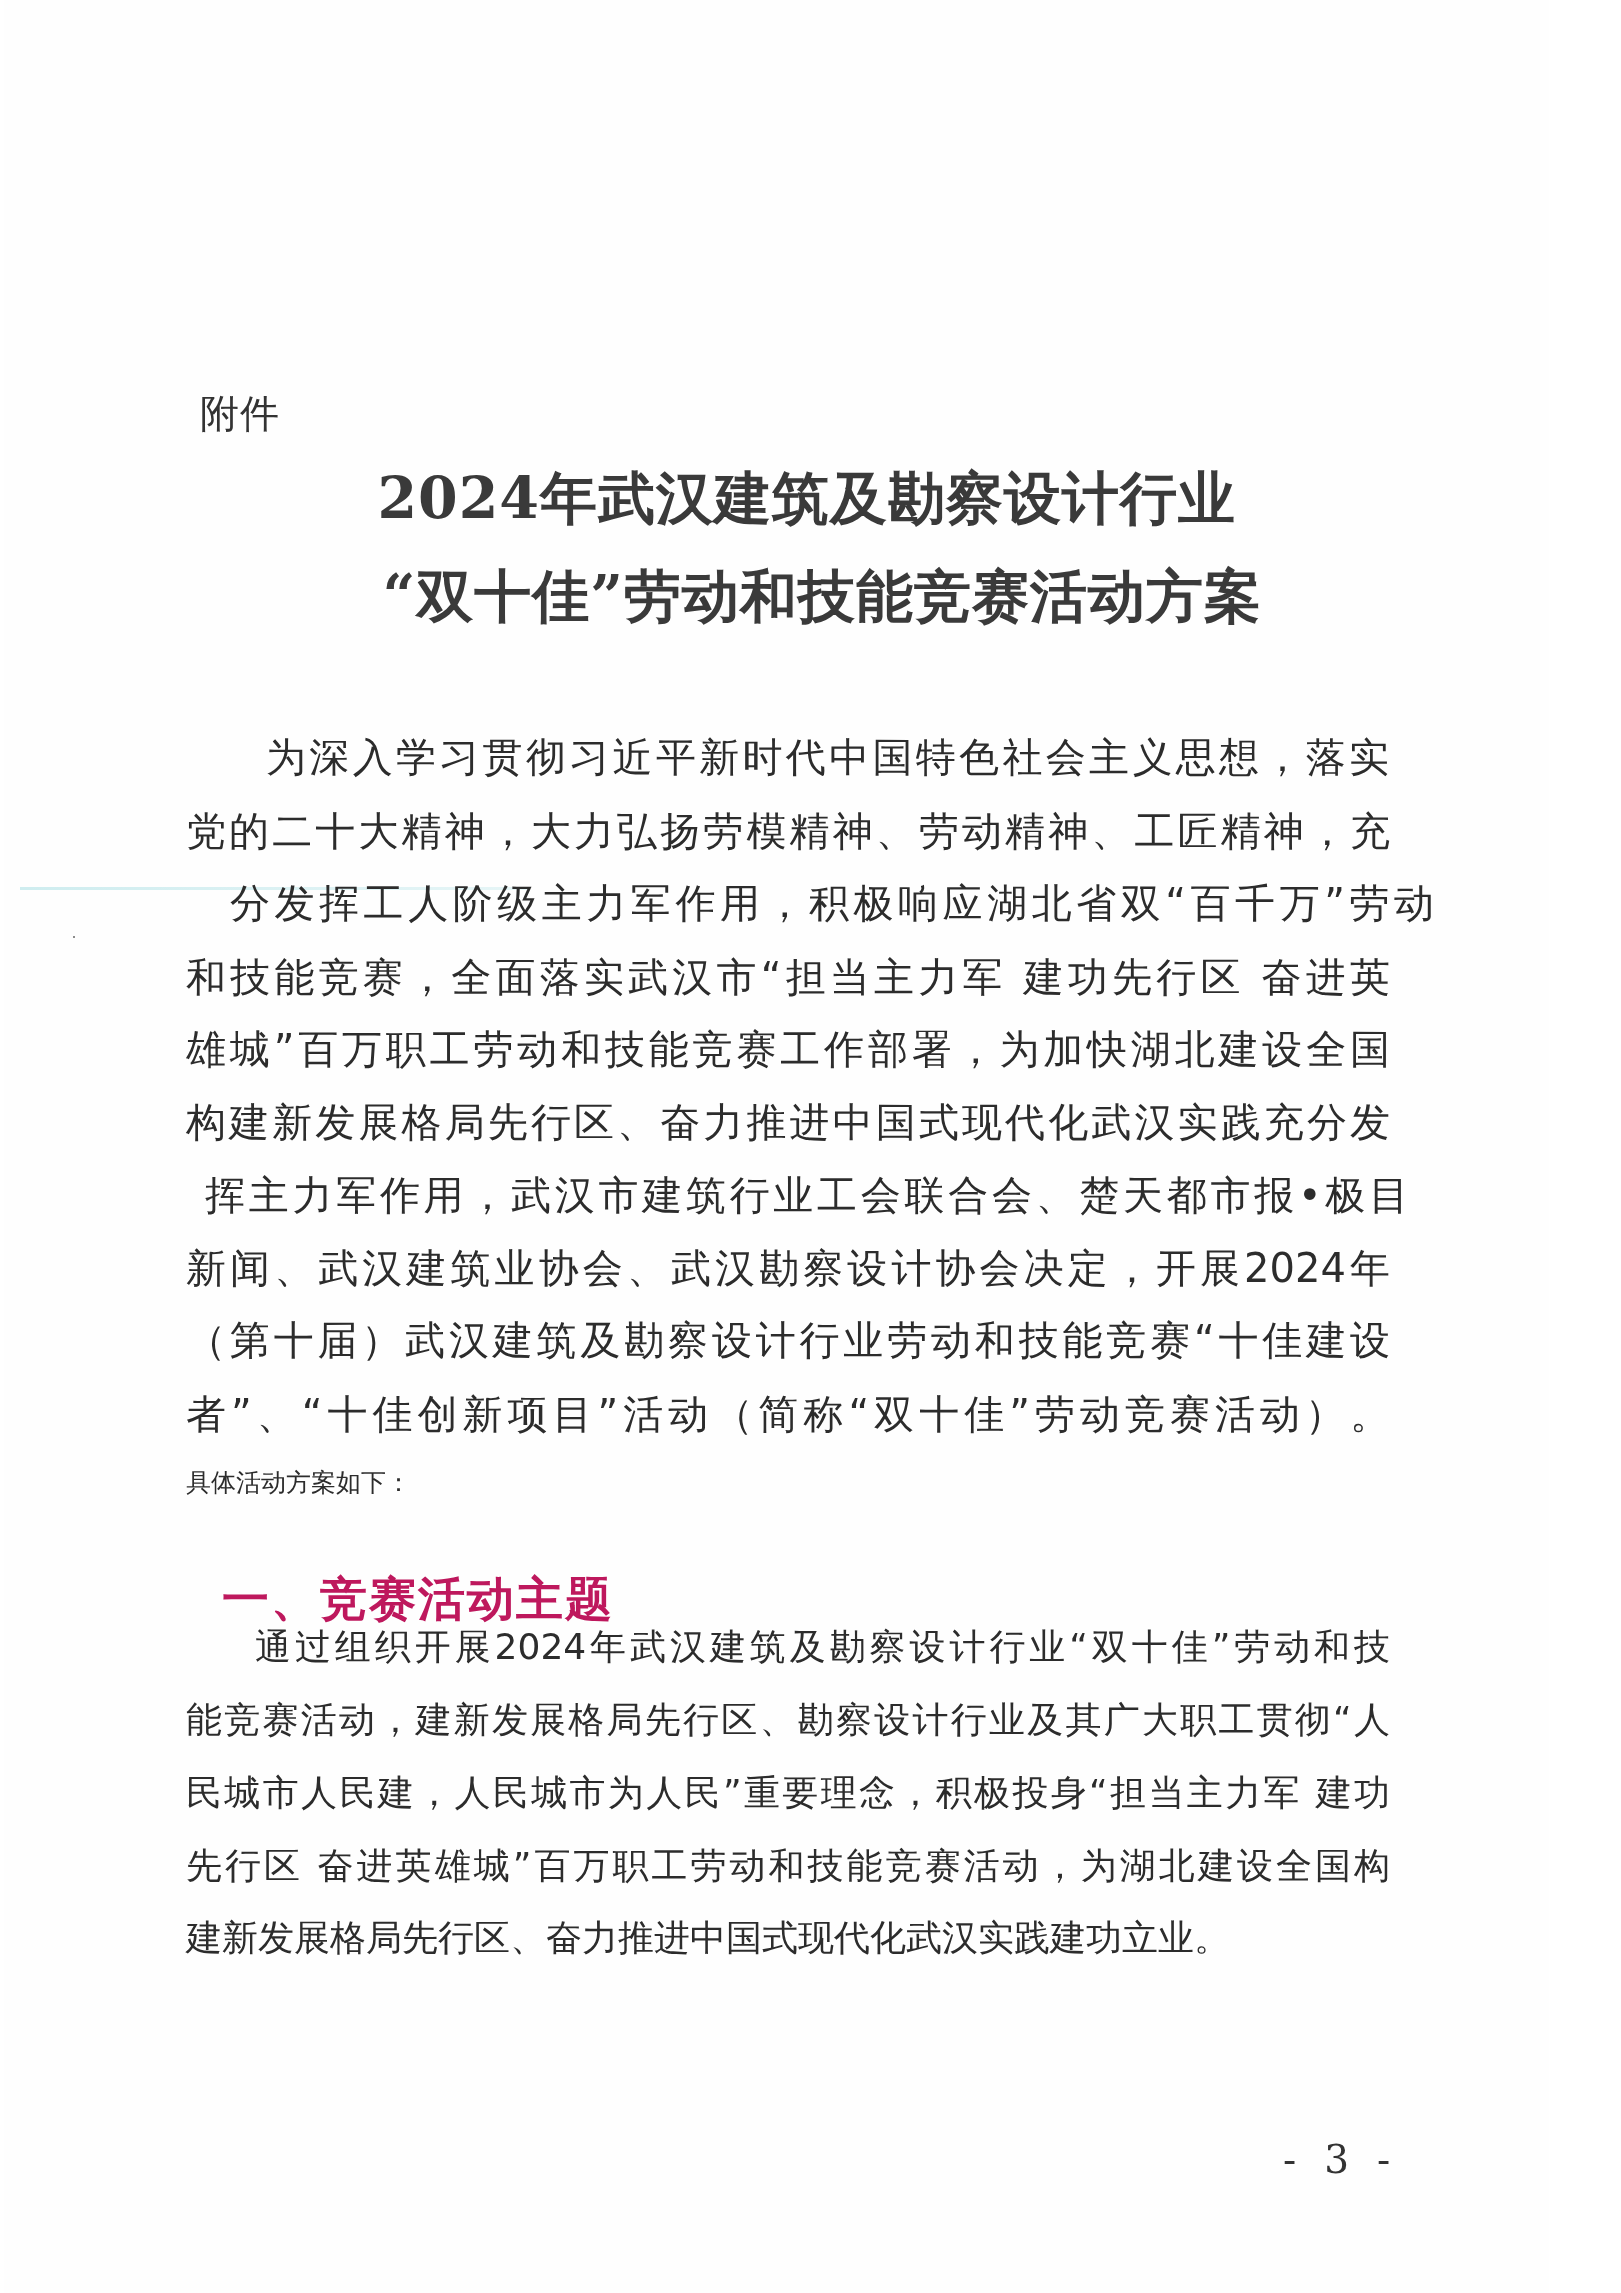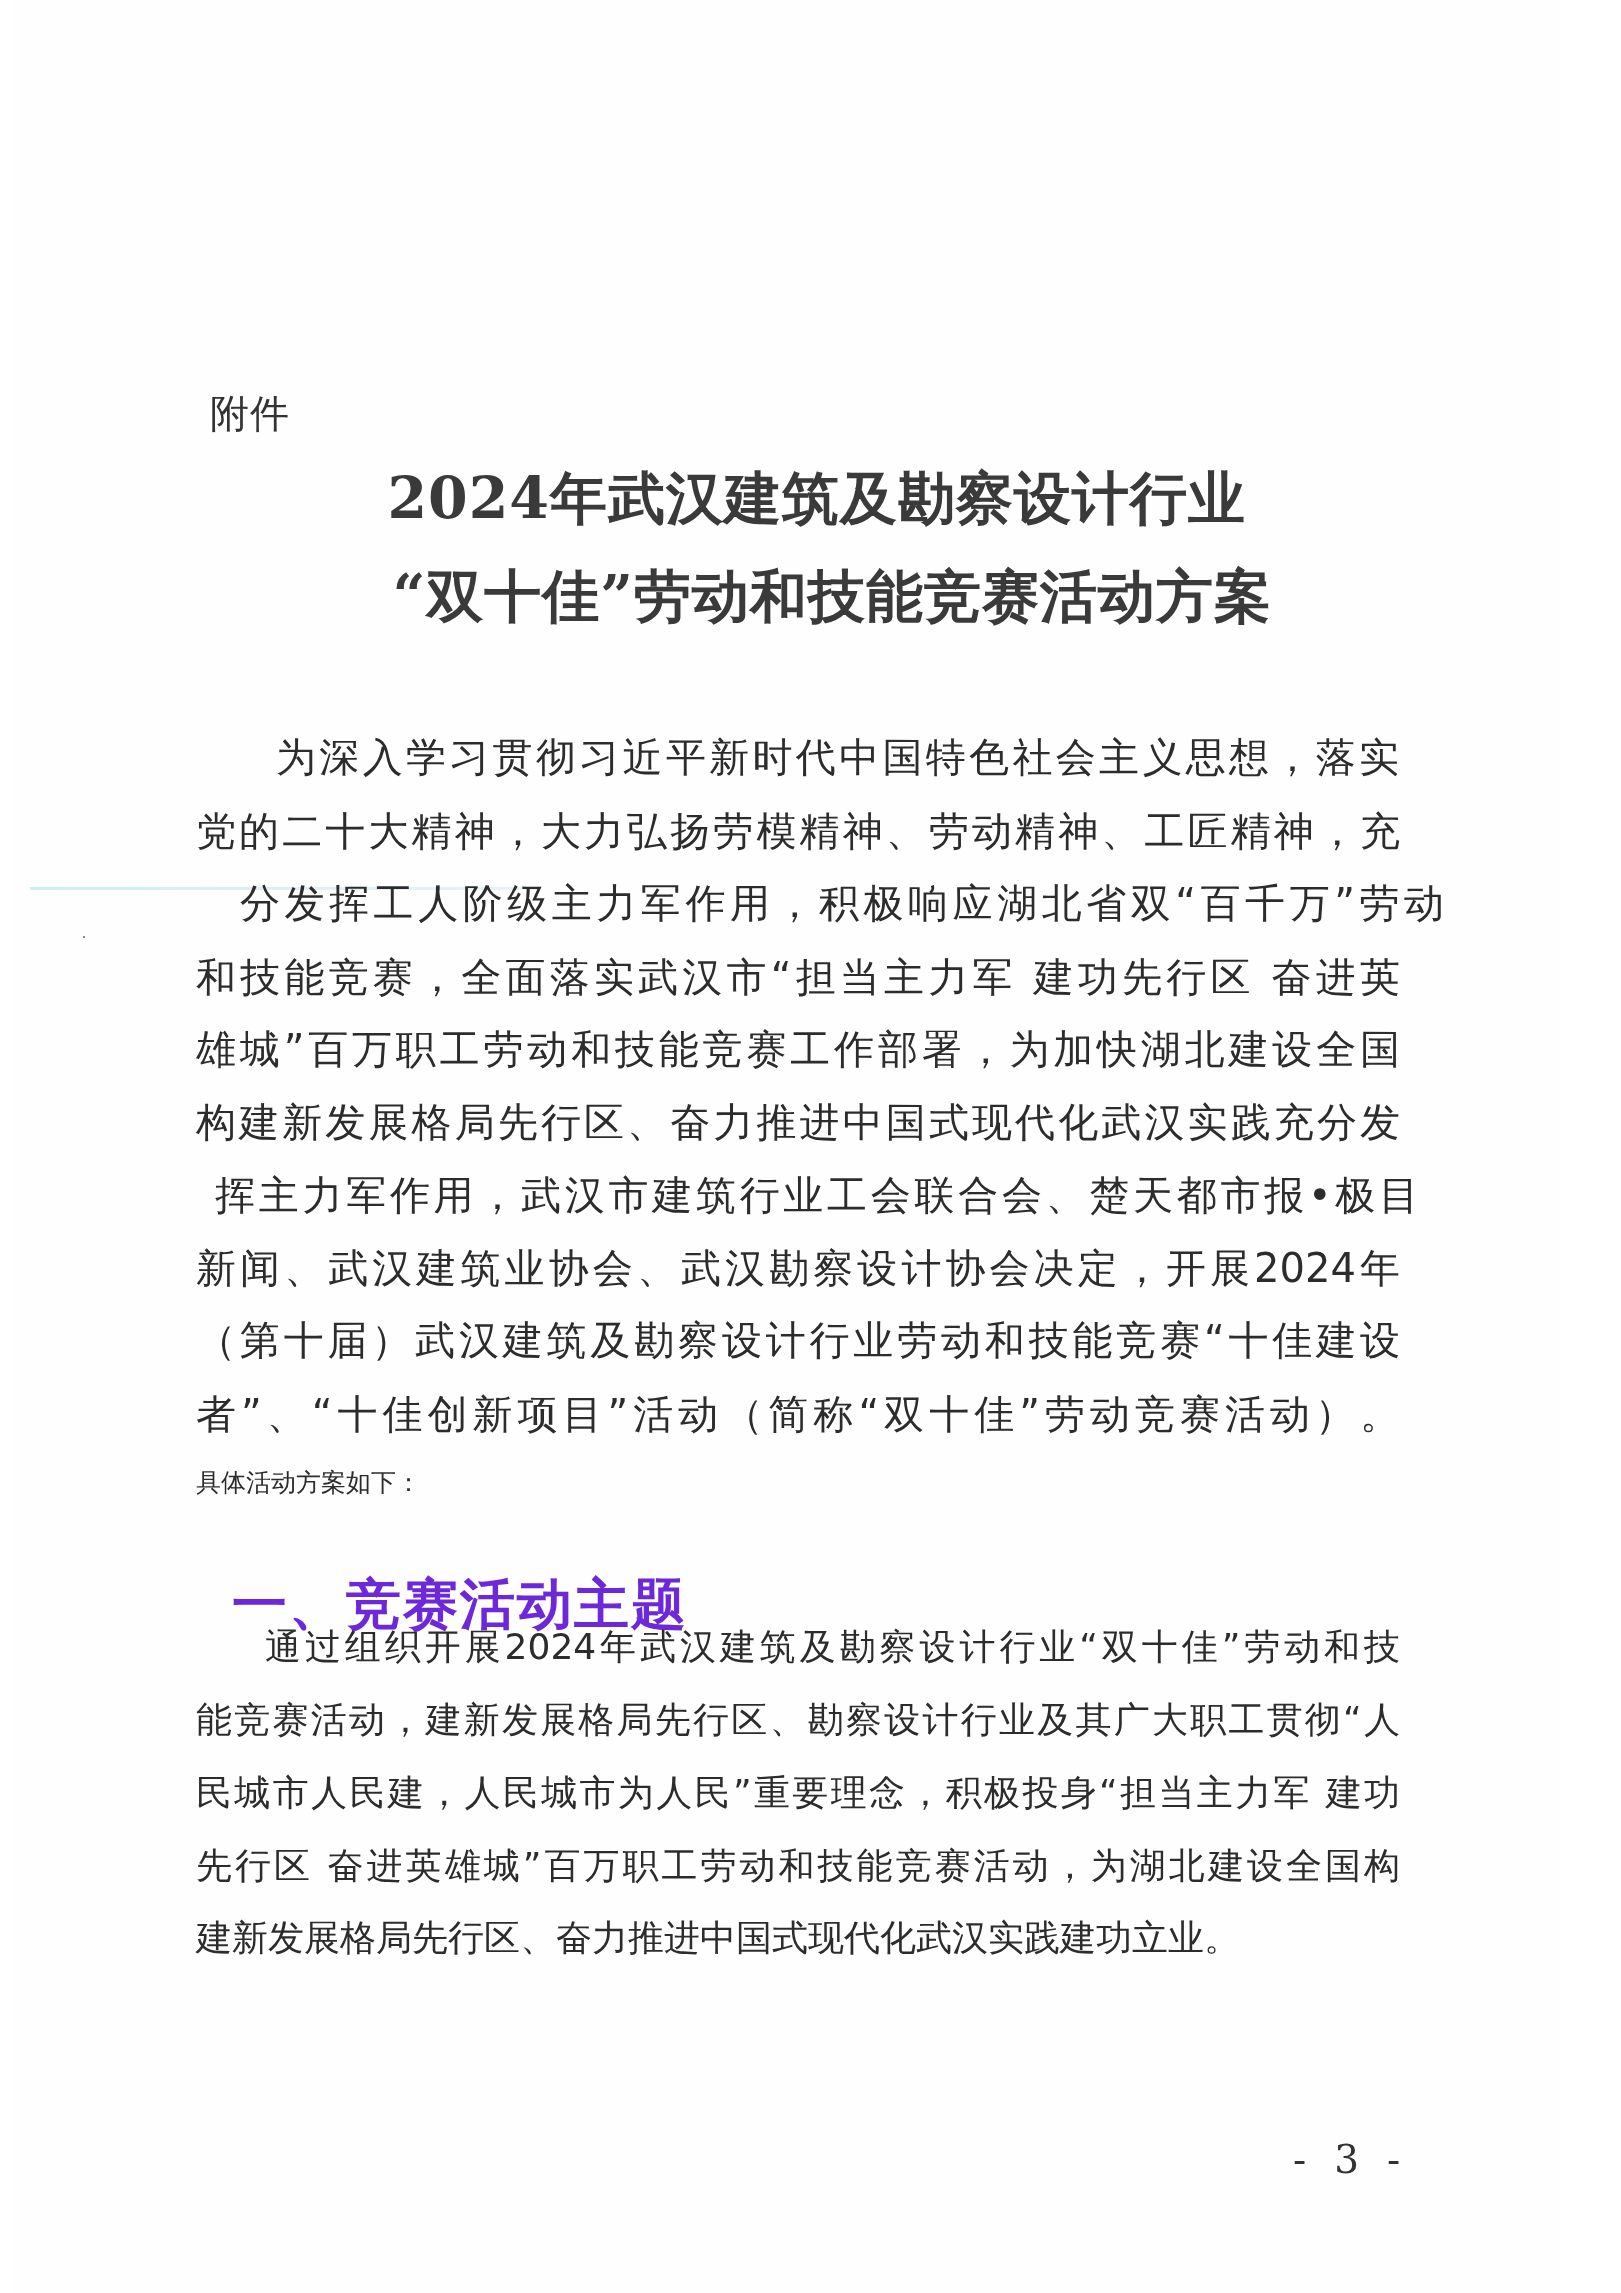--- a/index.html
+++ b/index.html
@@ -10,21 +10,21 @@
     body {
       width: 1621px;
       height: 2294px;
       position: relative;
       overflow: hidden;
       font-family: "DejaVu Sans", "Liberation Sans", sans-serif;
       color: #2a2a2a;
     }
     .page {
       position: absolute;
-      left: 14px; top: 0;
+      left: 4px; top: 0;
       width: 1545px; height: 2294px;
       background: #fefefe;
     }
     .scan-line {
       position: absolute;
       left: 15.7px;
       top: 887px;
       width: 510px;
       height: 2.9px;
       background: linear-gradient(to right, rgba(160,220,225,0.5), rgba(160,220,225,0.25));
@@ -76,23 +76,23 @@
       text-align-last: justify;
       height: 49px;
       line-height: 49px;
     }
     .line.indent { padding-left: 80px; width: 1123px; }
     .line.last { text-align-last: left; }
     .heading {
       position: absolute;
       left: 218px;
       top: 1568px;
-      font-size: 55px;
+      font-size: 47px;
       font-weight: bold;
-      color: #6d28d9;
+      color: #be185d;
       letter-spacing: 2px;
       font-family: "DejaVu Sans", sans-serif;
     }
     .page-number {
       position: absolute;
       left: 1279px;
       top: 2137px;
       font-size: 39px;
       font-family: "DejaVu Serif", serif;
       color: #333;

